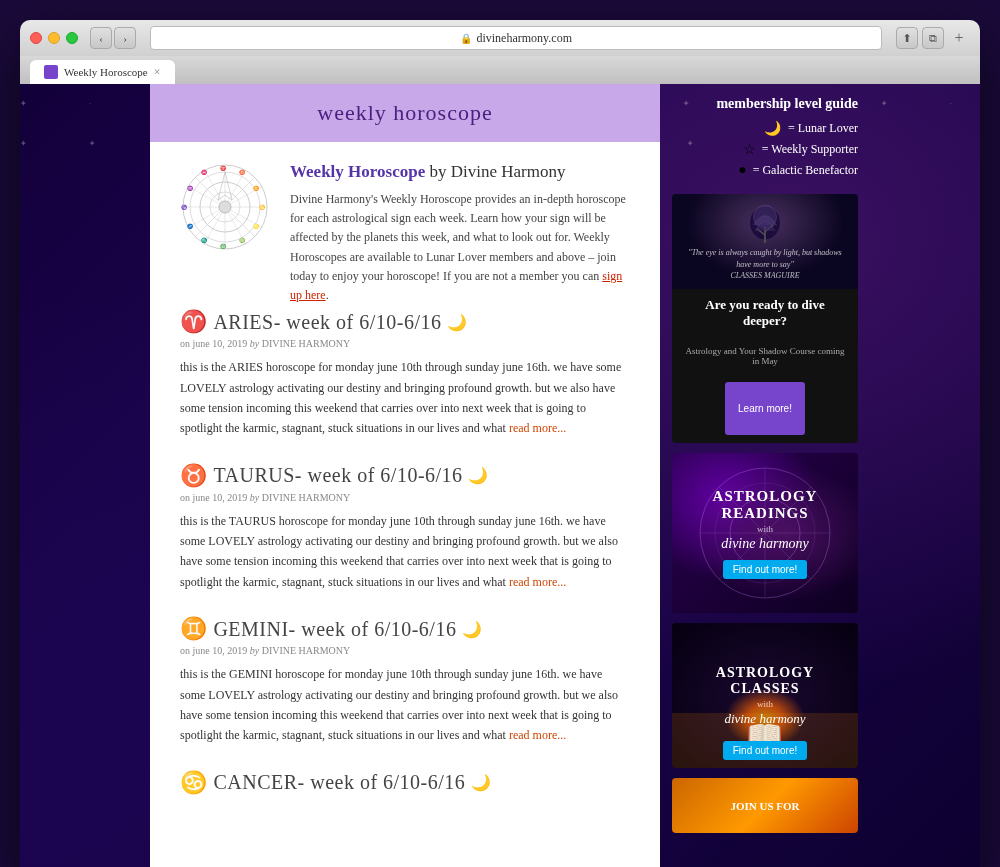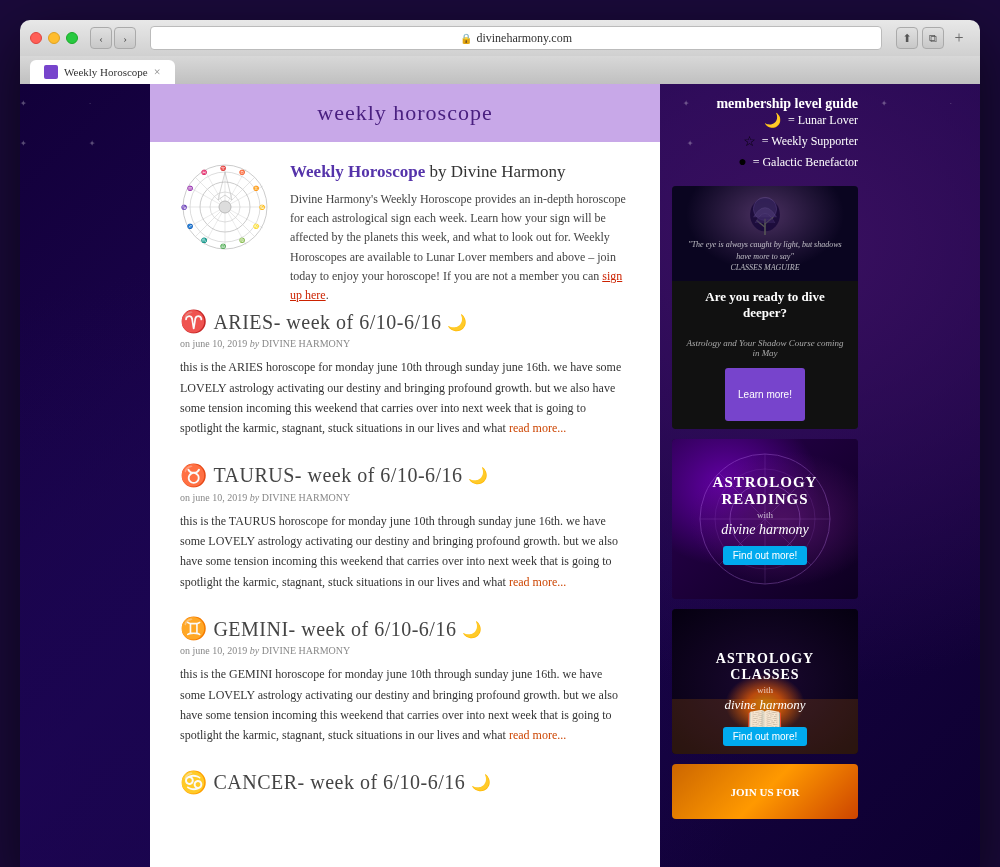--- a/index.html
+++ b/index.html
@@ -271,21 +271,21 @@
     .membership-guide {
       margin-bottom: 16px;
     }
 
     .membership-guide h3 {
       font-family: Georgia, serif;
       font-size: 14px;
       color: white;
       font-weight: bold;
       text-align: right;
-      margin-bottom: 0;
+      margin-bottom: 8px;
     }
 
     .membership-item {
       display: flex;
       align-items: center;
       justify-content: flex-end;
       gap: 6px;
       margin-bottom: 4px;
     }
 
@@ -348,22 +348,21 @@
       font-size: 13px;
       color: white;
       text-align: center;
       margin-bottom: 17px;
     }
 
     .dive-deeper-text p {
       font-size: 9px;
       color: #aaa;
       text-align: center;
-      margin-bottom: 10px;
-      font-style: italic;
+      margin-bottom: 16px;
     }
 
     .learn-more-btn {
       display: block;
       width: 80px;
       margin: 0 auto;
       background: #7744cc;
       color: white;
       font-size: 10px;
       text-align: center;

